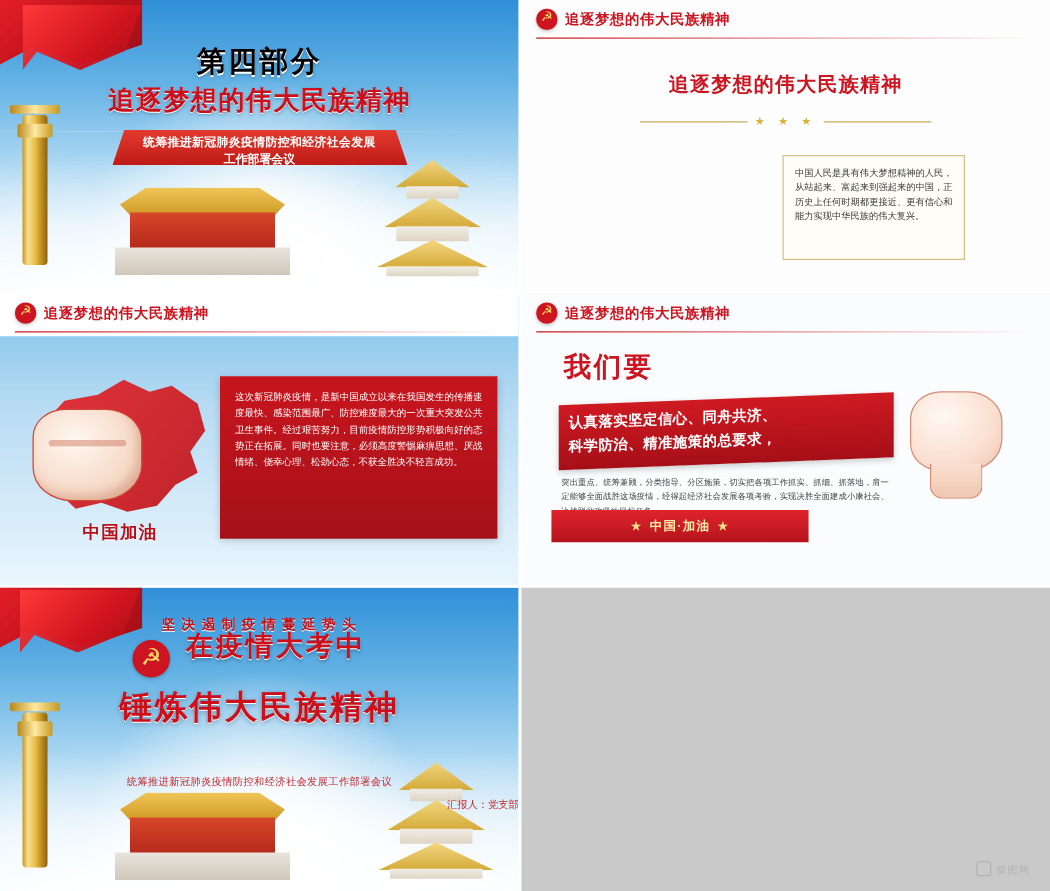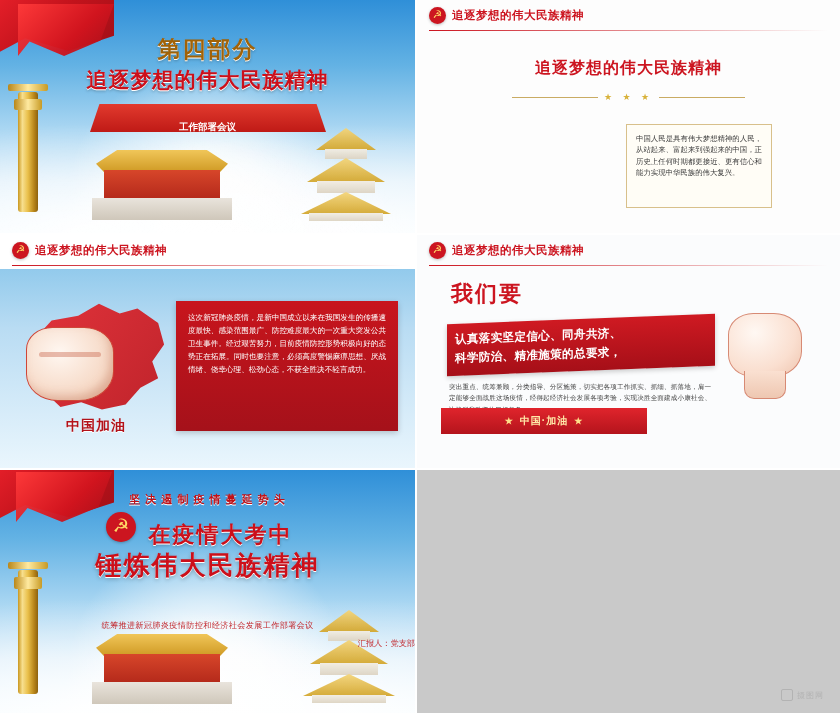--- a/index.html
+++ b/index.html
@@ -98,21 +98,21 @@
     display:flex; align-items:center; justify-content:center;
     color: #ffd966;
     box-shadow: 0 1px 3px rgba(0,0,0,.25);
   }
   .emblem span { font-size: 0.62em; line-height:1; transform: translateY(-1px); }
 
   
   #slide1 { left:0; top:0; width:415px; height:233px; }
   #s1-title {
     position:absolute; left:0; right:0; top:34px; text-align:center;
-    color:#a16207; font-size:23px; font-weight:bold; letter-spacing:2px;
+    color:#000000; font-size:23px; font-weight:bold; letter-spacing:2px;
     text-shadow: 0 1px 0 #fff, 0 2px 3px rgba(0,0,0,.25);
   }
   #s1-sub {
     position:absolute; left:0; right:0; top:66px; text-align:center;
     color:#cc0f1a; font-size:21px; font-weight:bold; letter-spacing:1px;
     text-shadow: 0 1px 0 #fff, 0 2px 3px rgba(0,0,0,.25);
   }
   #s1-band {
     position:absolute; left:90px; top:104px; width:236px; height:28px;
     background: linear-gradient(180deg,#e23a2e,#bf1a16);
@@ -249,21 +249,21 @@
   #slide5 { left:0; top:470px; width:415px; height:243px; }
   #s5-strip {
     position:absolute; left:0; right:0; top:22px; text-align:center;
     color:#bf1118; font-size:11px; font-weight:bold; letter-spacing:1px;
     text-shadow:0 1px 0 #fff;
   }
   #s5-emblem-wrap {
     position:absolute; left:106px; top:42px; width:30px; height:30px;
   }
   #s5-t1 {
-    position:absolute; left:0; right:0; top:50px; text-align:center;
+    position:absolute; left:0; right:0; top:32px; text-align:center;
     color:#cc0f1a; font-size:22px; font-weight:bold; letter-spacing:2px;
     text-shadow: 0 1px 0 #fff, 0 2px 3px rgba(0,0,0,.25);
     padding-left:26px;
   }
   #s5-t2 {
     position:absolute; left:0; right:0; top:78px; text-align:center;
     color:#cc0f1a; font-size:26px; font-weight:bold; letter-spacing:2px;
     text-shadow: 0 1px 0 #fff, 0 2px 4px rgba(0,0,0,.28);
   }
   #s5-sub {
@@ -318,20 +318,21 @@
       <div class="t-body" style="left:24px; top:21px; width:42px; height:10px;"></div>
       <div class="t-roof-gold" style="left:6px; top:30px; width:78px; height:24px;"></div>
       <div class="t-body" style="left:16px; top:53px; width:58px; height:12px;"></div>
       <div class="t-roof-gold" style="left:0; top:64px; width:90px; height:22px;"></div>
       <div class="t-body" style="left:8px; top:85px; width:74px; height:8px;"></div>
     </div>
 
     <div id="s1-title">第四部分</div>
     <div id="s1-sub">追逐梦想的伟大民族精神</div>
     <div id="s1-band"></div>
+    <div id="s1-band-t1">统筹推进新冠肺炎疫情防控和经济社会发展</div>
     <div id="s1-band-t2">工作部署会议</div>
   </div>
 
   <div class="slide" id="slide2">
     <div class="s-head">
       <div class="emblem" style="width:17px;height:17px;font-size:17px;">
           <span>☭</span>
         </div>
       <div class="s-head-title">追逐梦想的伟大民族精神</div>
     </div>

